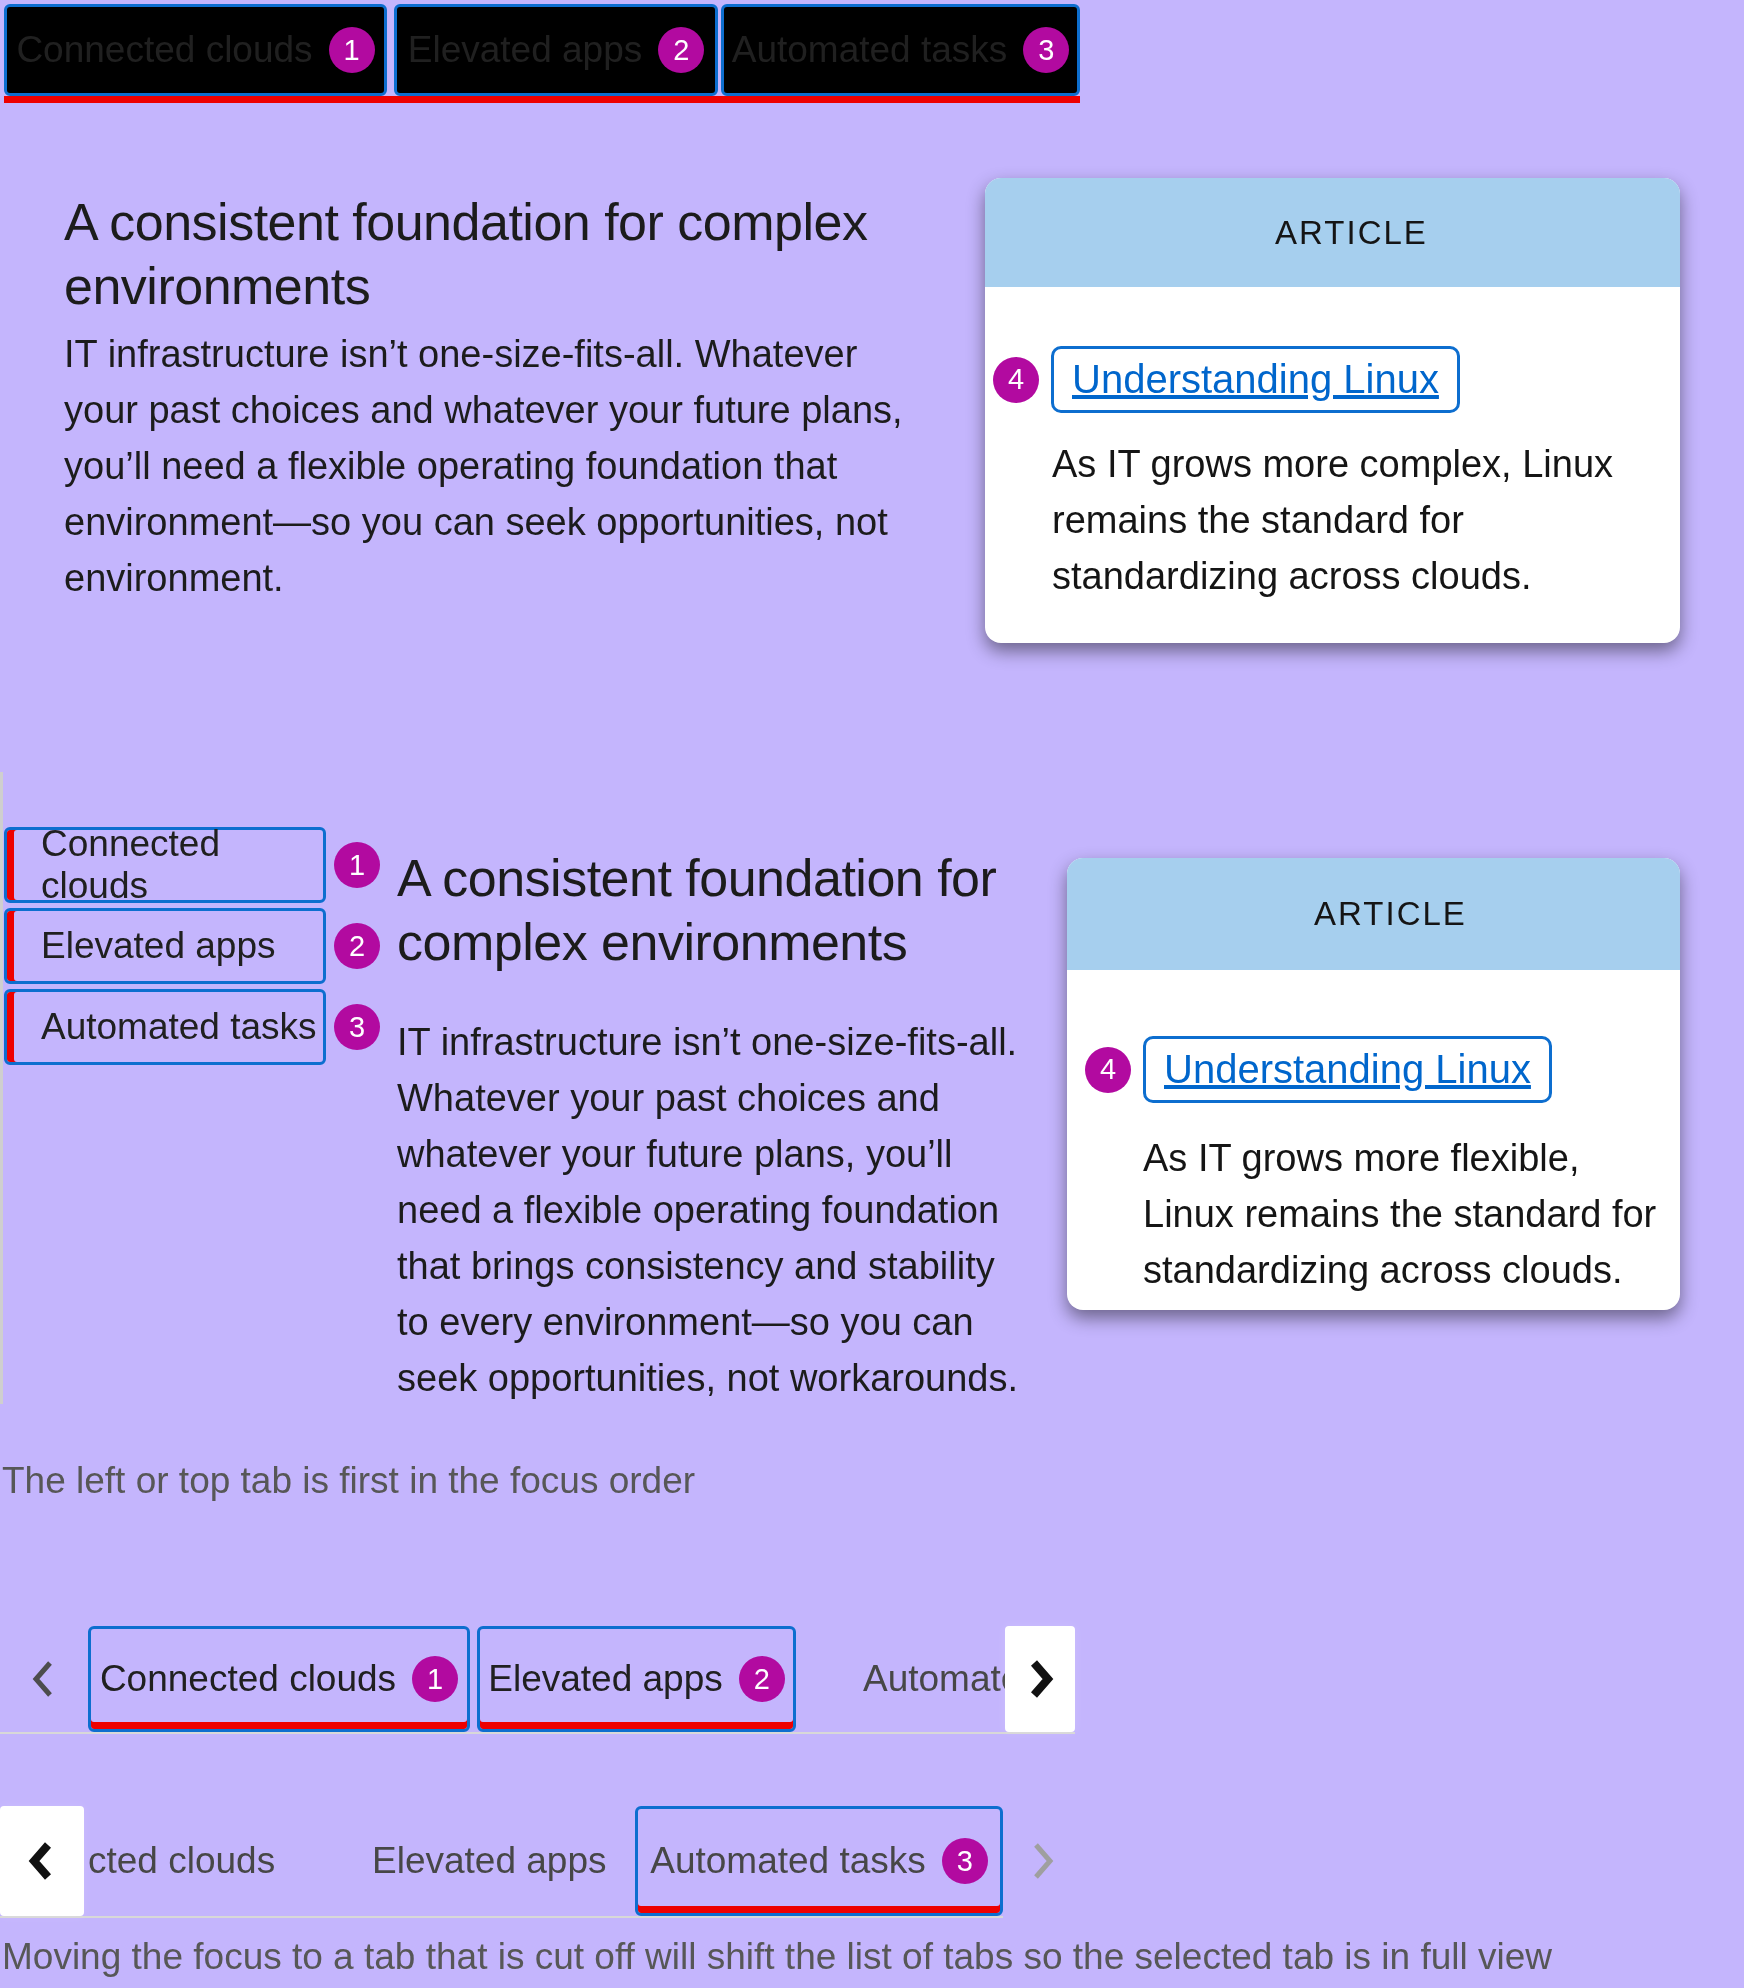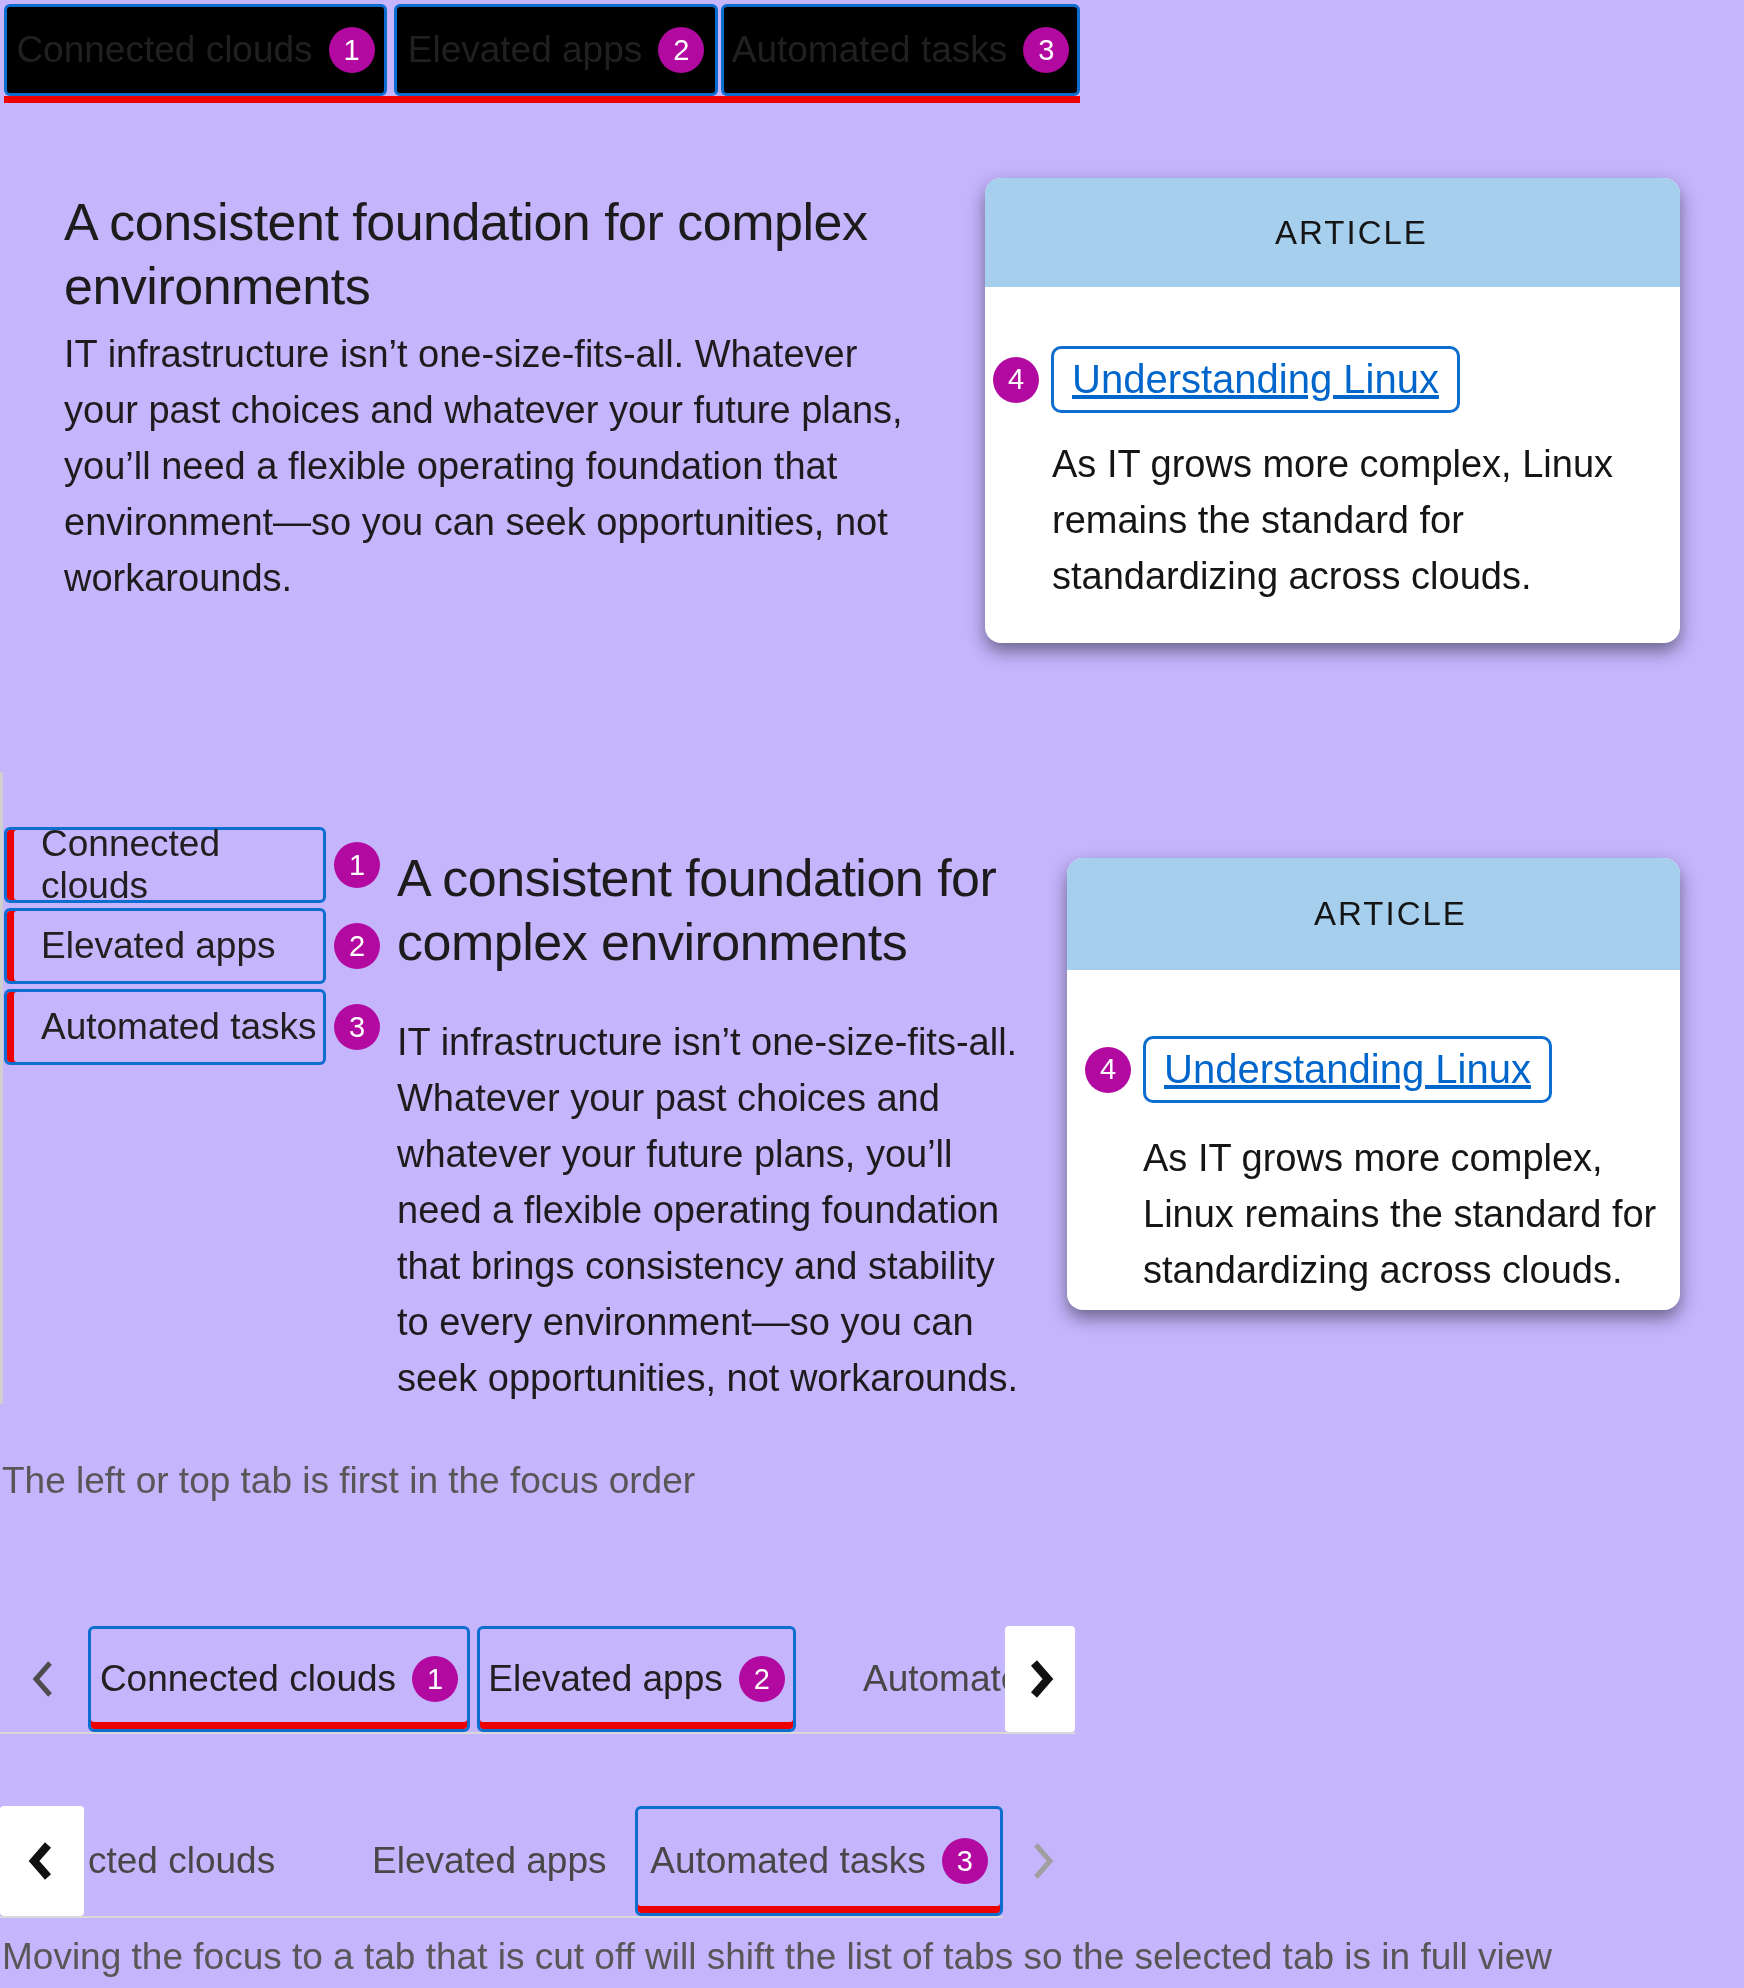--- a/index.html
+++ b/index.html
@@ -69,21 +69,21 @@
   <div class="abs" style="left:64px;top:190px;">
     <div class="heading-line">A consistent foundation for complex</div>
     <div class="heading-line">environments</div>
   </div>
 
   <div class="abs" style="left:64px;top:326px;">
     <div class="body-line">IT infrastructure isn’t one-size-fits-all. Whatever</div>
     <div class="body-line">your past choices and whatever your future plans,</div>
     <div class="body-line">you’ll need a flexible operating foundation that</div>
     <div class="body-line">environment—so you can seek opportunities, not</div>
-    <div class="body-line">workarounds.</div>
+    <div class="body-line">environment.</div>
   </div>
 
   <div class="abs card" style="left:985px;top:178px;width:695px;height:465px;">
     <div class="card-header" style="height:109px;">
       <span>ARTICLE</span>
     </div>
     <div class="abs linkrow" style="left:8px;top:168px;">
       <span class="badge">4</span>
       <span class="linkbox">Understanding Linux</span>
     </div>
@@ -126,21 +126,21 @@
 
   <div class="abs card" style="left:1067px;top:858px;width:613px;height:452px;">
     <div class="card-header" style="height:112px;padding-left:34px;">
       <span>ARTICLE</span>
     </div>
     <div class="abs linkrow" style="left:18px;top:178px;">
       <span class="badge">4</span>
       <span class="linkbox">Understanding Linux</span>
     </div>
     <div class="abs" style="left:76px;top:272px;">
-      <div class="card-body-line">As IT grows more complex,</div>
+      <div class="card-body-line">As IT grows more flexible,</div>
       <div class="card-body-line">Linux remains the standard for</div>
       <div class="card-body-line">standardizing across clouds.</div>
     </div>
   </div>
 
   <div class="abs caption" style="left:2px;top:1460px;">The left or top tab is first in the focus order</div>
 
   <div class="abs rowborder" style="left:0;top:1626px;width:1075px;height:108px;"></div>
 
   <div class="abs chevwrap" style="left:0;top:1626px;width:85px;height:106px;">

